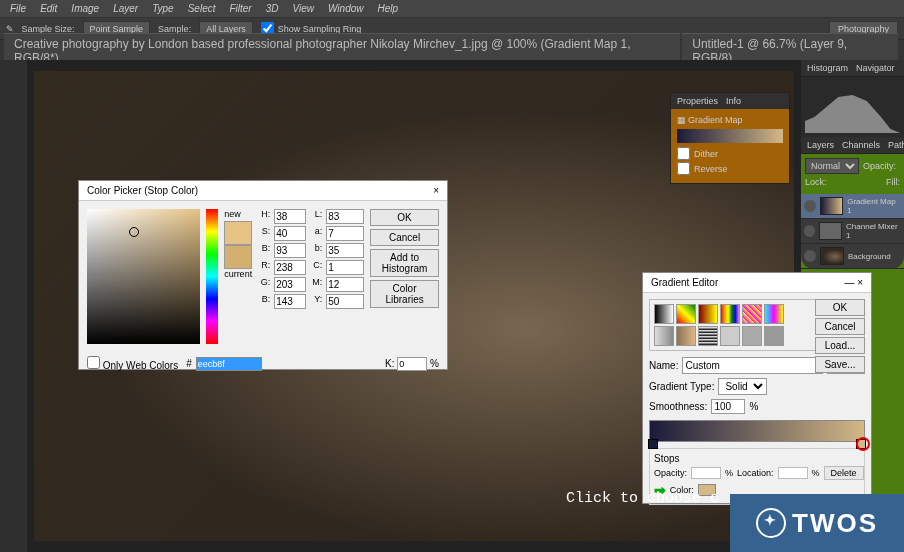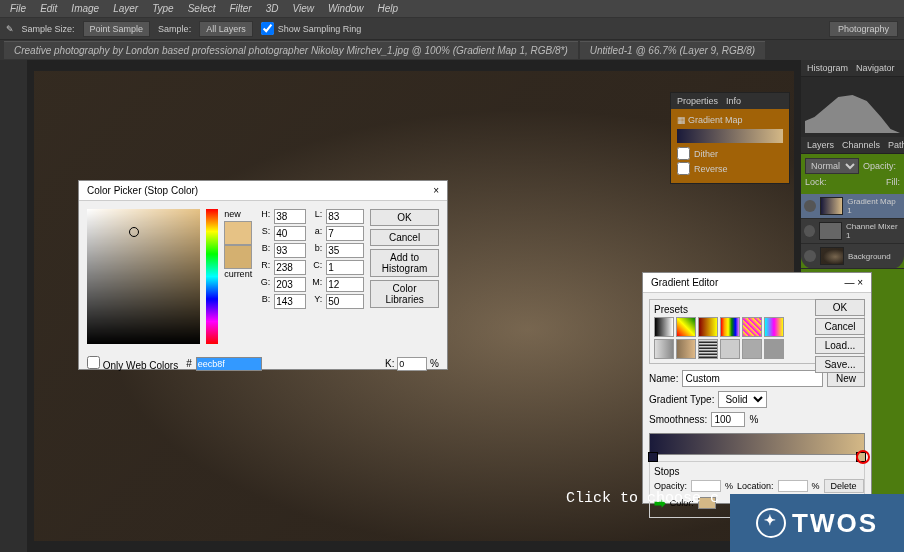--- a/index.html
+++ b/index.html
@@ -3,21 +3,21 @@
 <meta charset="utf-8">
 <style>
 * { box-sizing: border-box; margin: 0; padding: 0; }
 body { font-family: Tahoma, sans-serif; font-size: 10px; background: #454545; color: #ccc; overflow: hidden; width: 904px; height: 552px; position: relative; }
 .menubar { background: #454545; height: 18px; display: flex; align-items: center; padding: 0 4px; gap: 2px; border-bottom: 1px solid #333; }
 .menubar span { padding: 2px 6px; color: #ccc; cursor: default; font-style: italic; }
 .optionsbar { background: #3a3a3a; height: 22px; display: flex; align-items: center; padding: 0 6px; gap: 8px; border-bottom: 1px solid #2a2a2a; font-size: 9px; }
 .optionsbar .field { background: #555; padding: 2px 6px; border: 1px solid #333; }
 .optionsbar .check { display: flex; align-items: center; gap: 4px; }
 .optionsbar .rightbtn { margin-left: auto; background: #555; padding: 2px 8px; border: 1px solid #333; }
-.tabbar { background: #353535; height: 20px; display: flex; align-items: center; padding: 0 4px; font-size: 10px; color: #bbb; font-style: italic; }
+.tabbar { background: #353535; height: 20px; display: flex; align-items: center; padding: 0 4px; font-size: 12px; color: #bbb; }
 .tabbar .tab { padding: 3px 10px; background: #424242; margin-right: 2px; border-top: 1px solid #555; }
 .main { position: relative; display: flex; height: calc(100% - 60px); }
 .toolbar { width: 28px; background: #2f2f2f; border-right: 1px solid #222; }
 .canvas { flex: 1; background: #222; display: flex; align-items: center; justify-content: center; overflow: hidden; position: relative; }
 .photo { width: 760px; height: 470px; background: linear-gradient(135deg, #3a342a, #2a2520, #1a1612); position: relative; }
 .photo::before { content: ''; position: absolute; inset: 0; background: radial-gradient(ellipse at 65% 55%, rgba(200,170,130,0.5), rgba(50,40,30,0.8) 60%); }
 .rightpanels { width: 104px; background: #4d7c0f; border-left: 1px solid #222; display: flex; flex-direction: column; }
 .panel-head { background: #303030; padding: 3px 6px; font-size: 9px; border-bottom: 1px solid #222; display: flex; gap: 8px; }
 .histogram { height: 60px; background: #2a2a2a; position: relative; }
 .histo-graph { position: absolute; bottom: 4px; left: 4px; right: 4px; height: 40px; background: linear-gradient(to top, #888, #888); clip-path: polygon(0 100%, 0 70%, 10% 60%, 20% 40%, 35% 10%, 50% 5%, 65% 20%, 80% 60%, 90% 90%, 100% 100%); }
@@ -252,21 +252,20 @@
   </div>
 </div>
 
 <div class="gradedit">
   <div class="dlg-title">
     <span>Gradient Editor</span>
     <span><span>—</span> <span>×</span></span>
   </div>
   <div class="ge-body">
     <div class="ge-presets">
-      <div class="label">Presets</div>
       <div class="ge-presets-grid">
         <div class="p" style="background:linear-gradient(90deg,#000,#fff)"></div>
         <div class="p" style="background:linear-gradient(45deg,red,yellow,green)"></div>
         <div class="p" style="background:linear-gradient(90deg,#800,#ff0)"></div>
         <div class="p" style="background:linear-gradient(90deg,red,orange,yellow,green,blue,violet)"></div>
         <div class="p" style="background:repeating-linear-gradient(45deg,#f0f,#ff0 4px)"></div>
         <div class="p" style="background:linear-gradient(90deg,#0ff,#f0f,#ff0)"></div>
         <div class="p" style="background:linear-gradient(90deg,#ddd,#888)"></div>
         <div class="p" style="background:linear-gradient(90deg,#8b7355,#deb887)"></div>
         <div class="p" style="background:repeating-linear-gradient(0deg,#000,#fff 3px)"></div>

